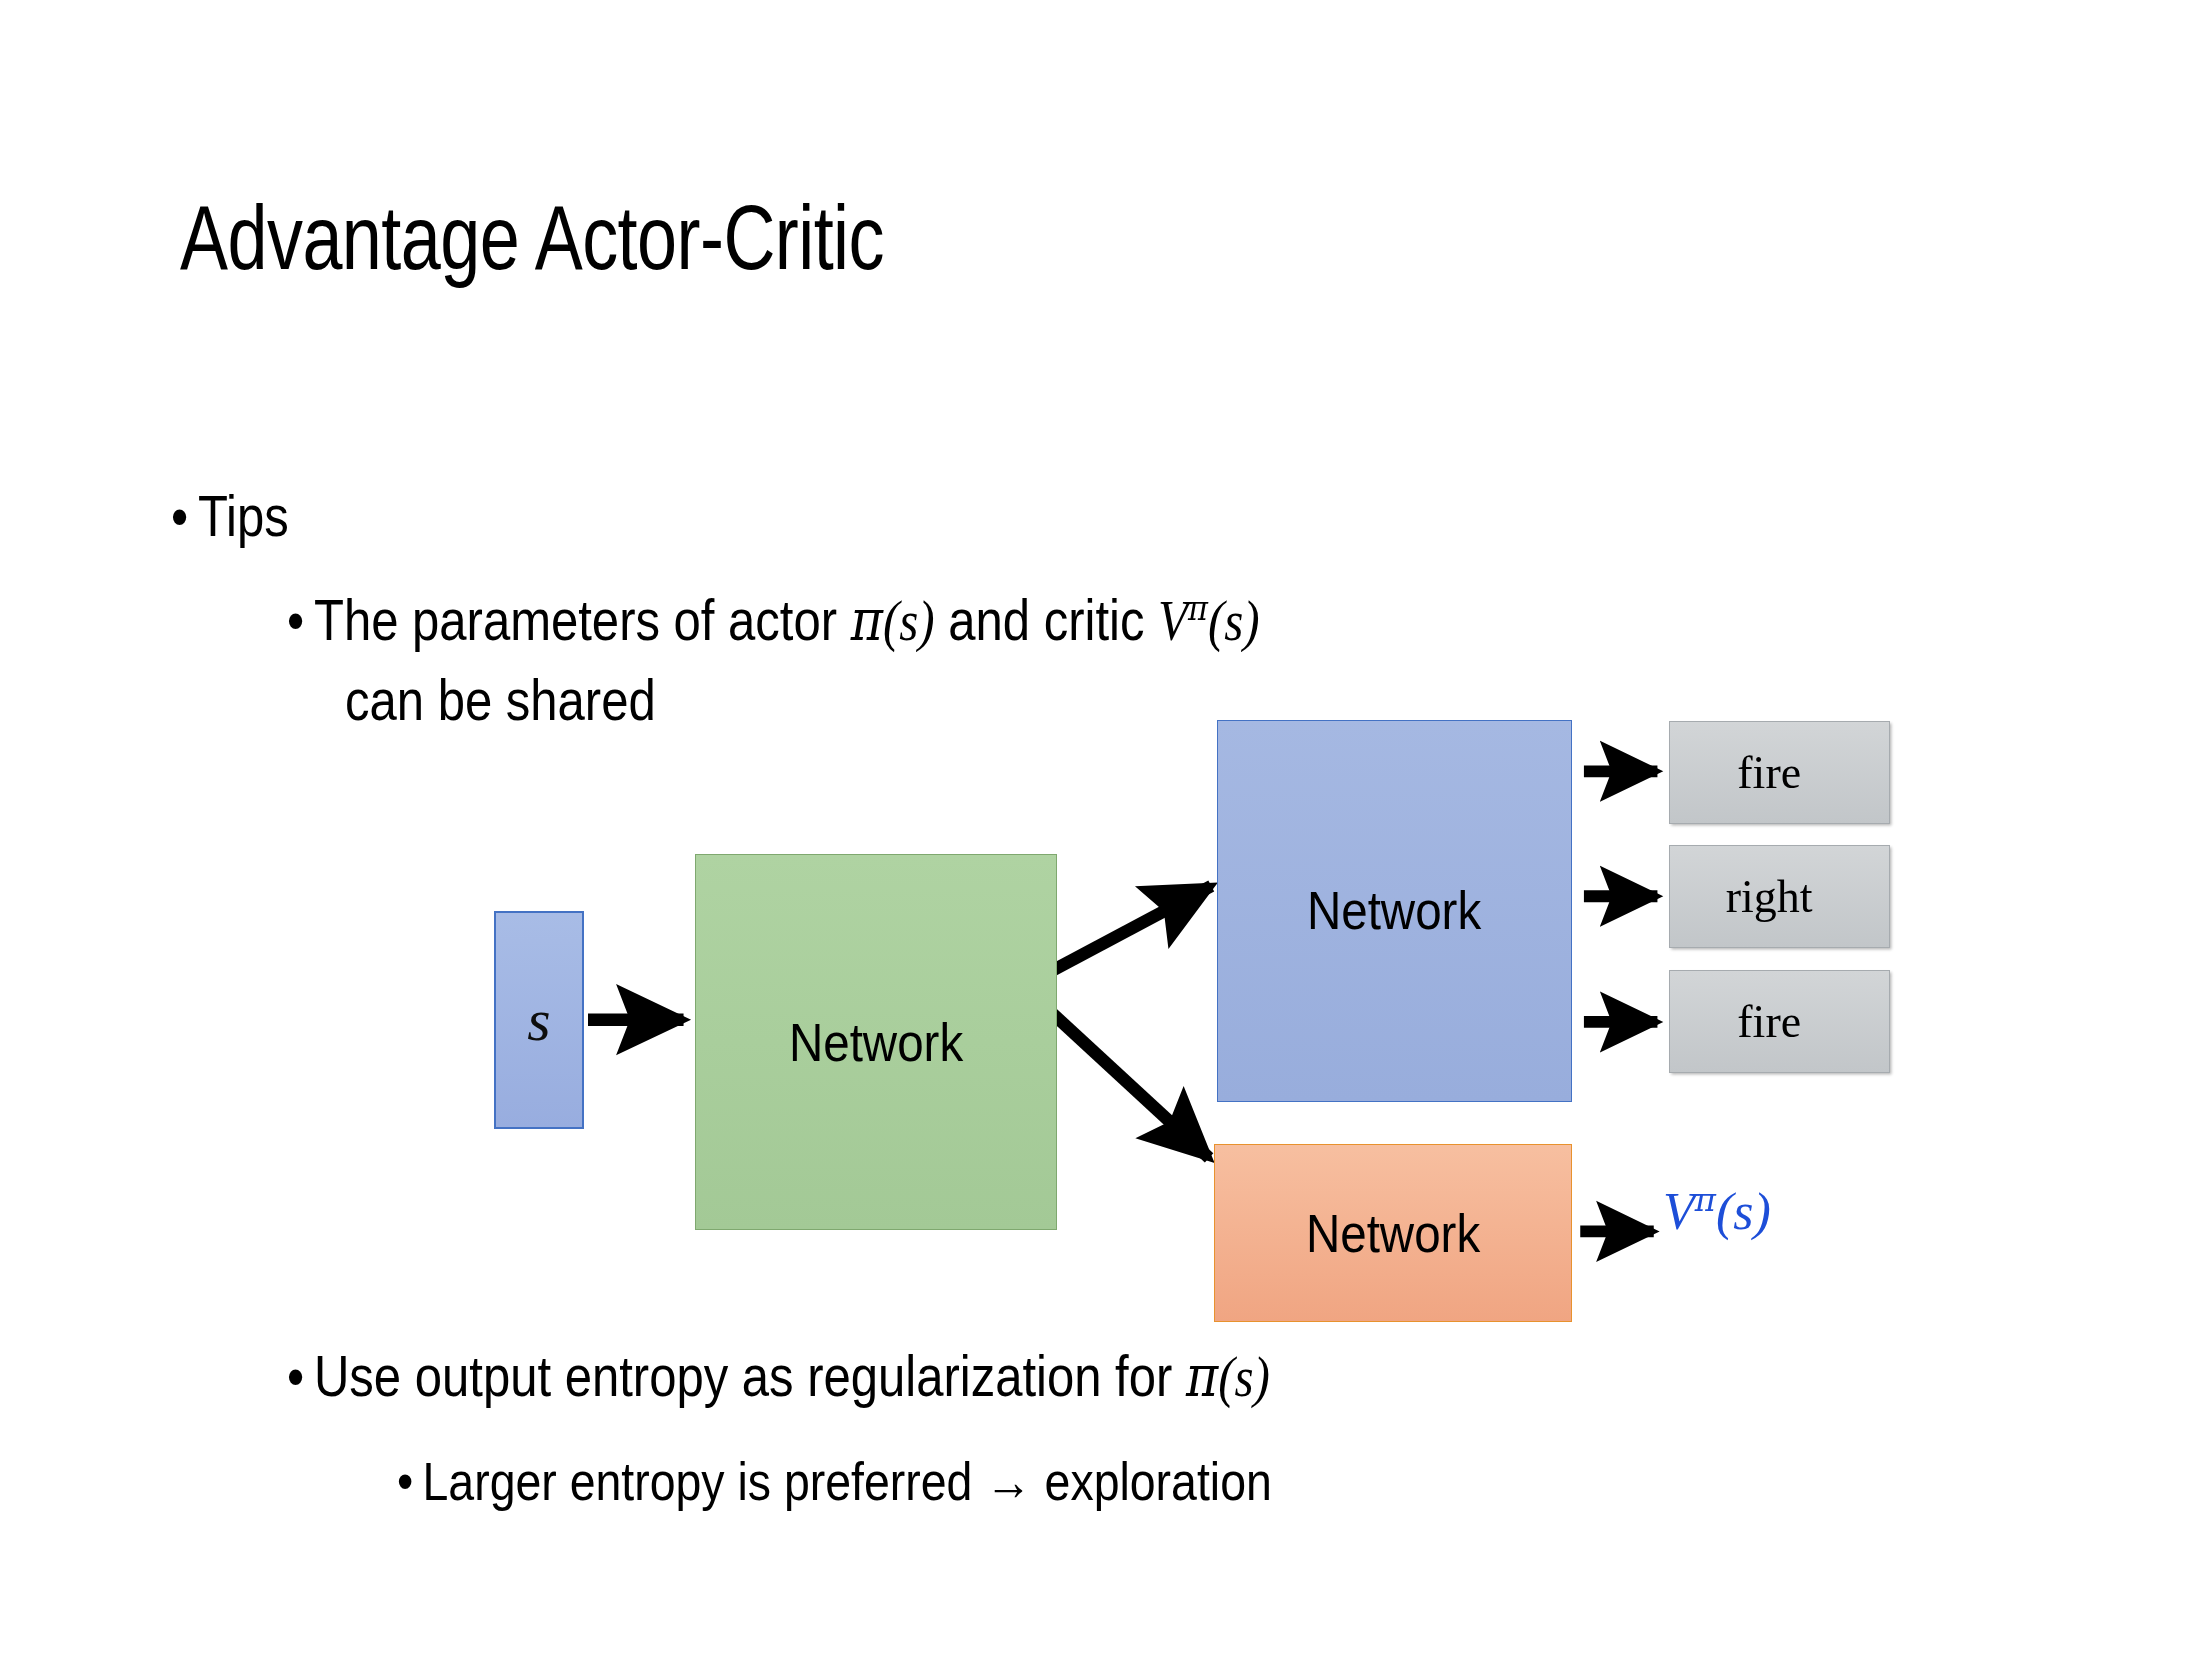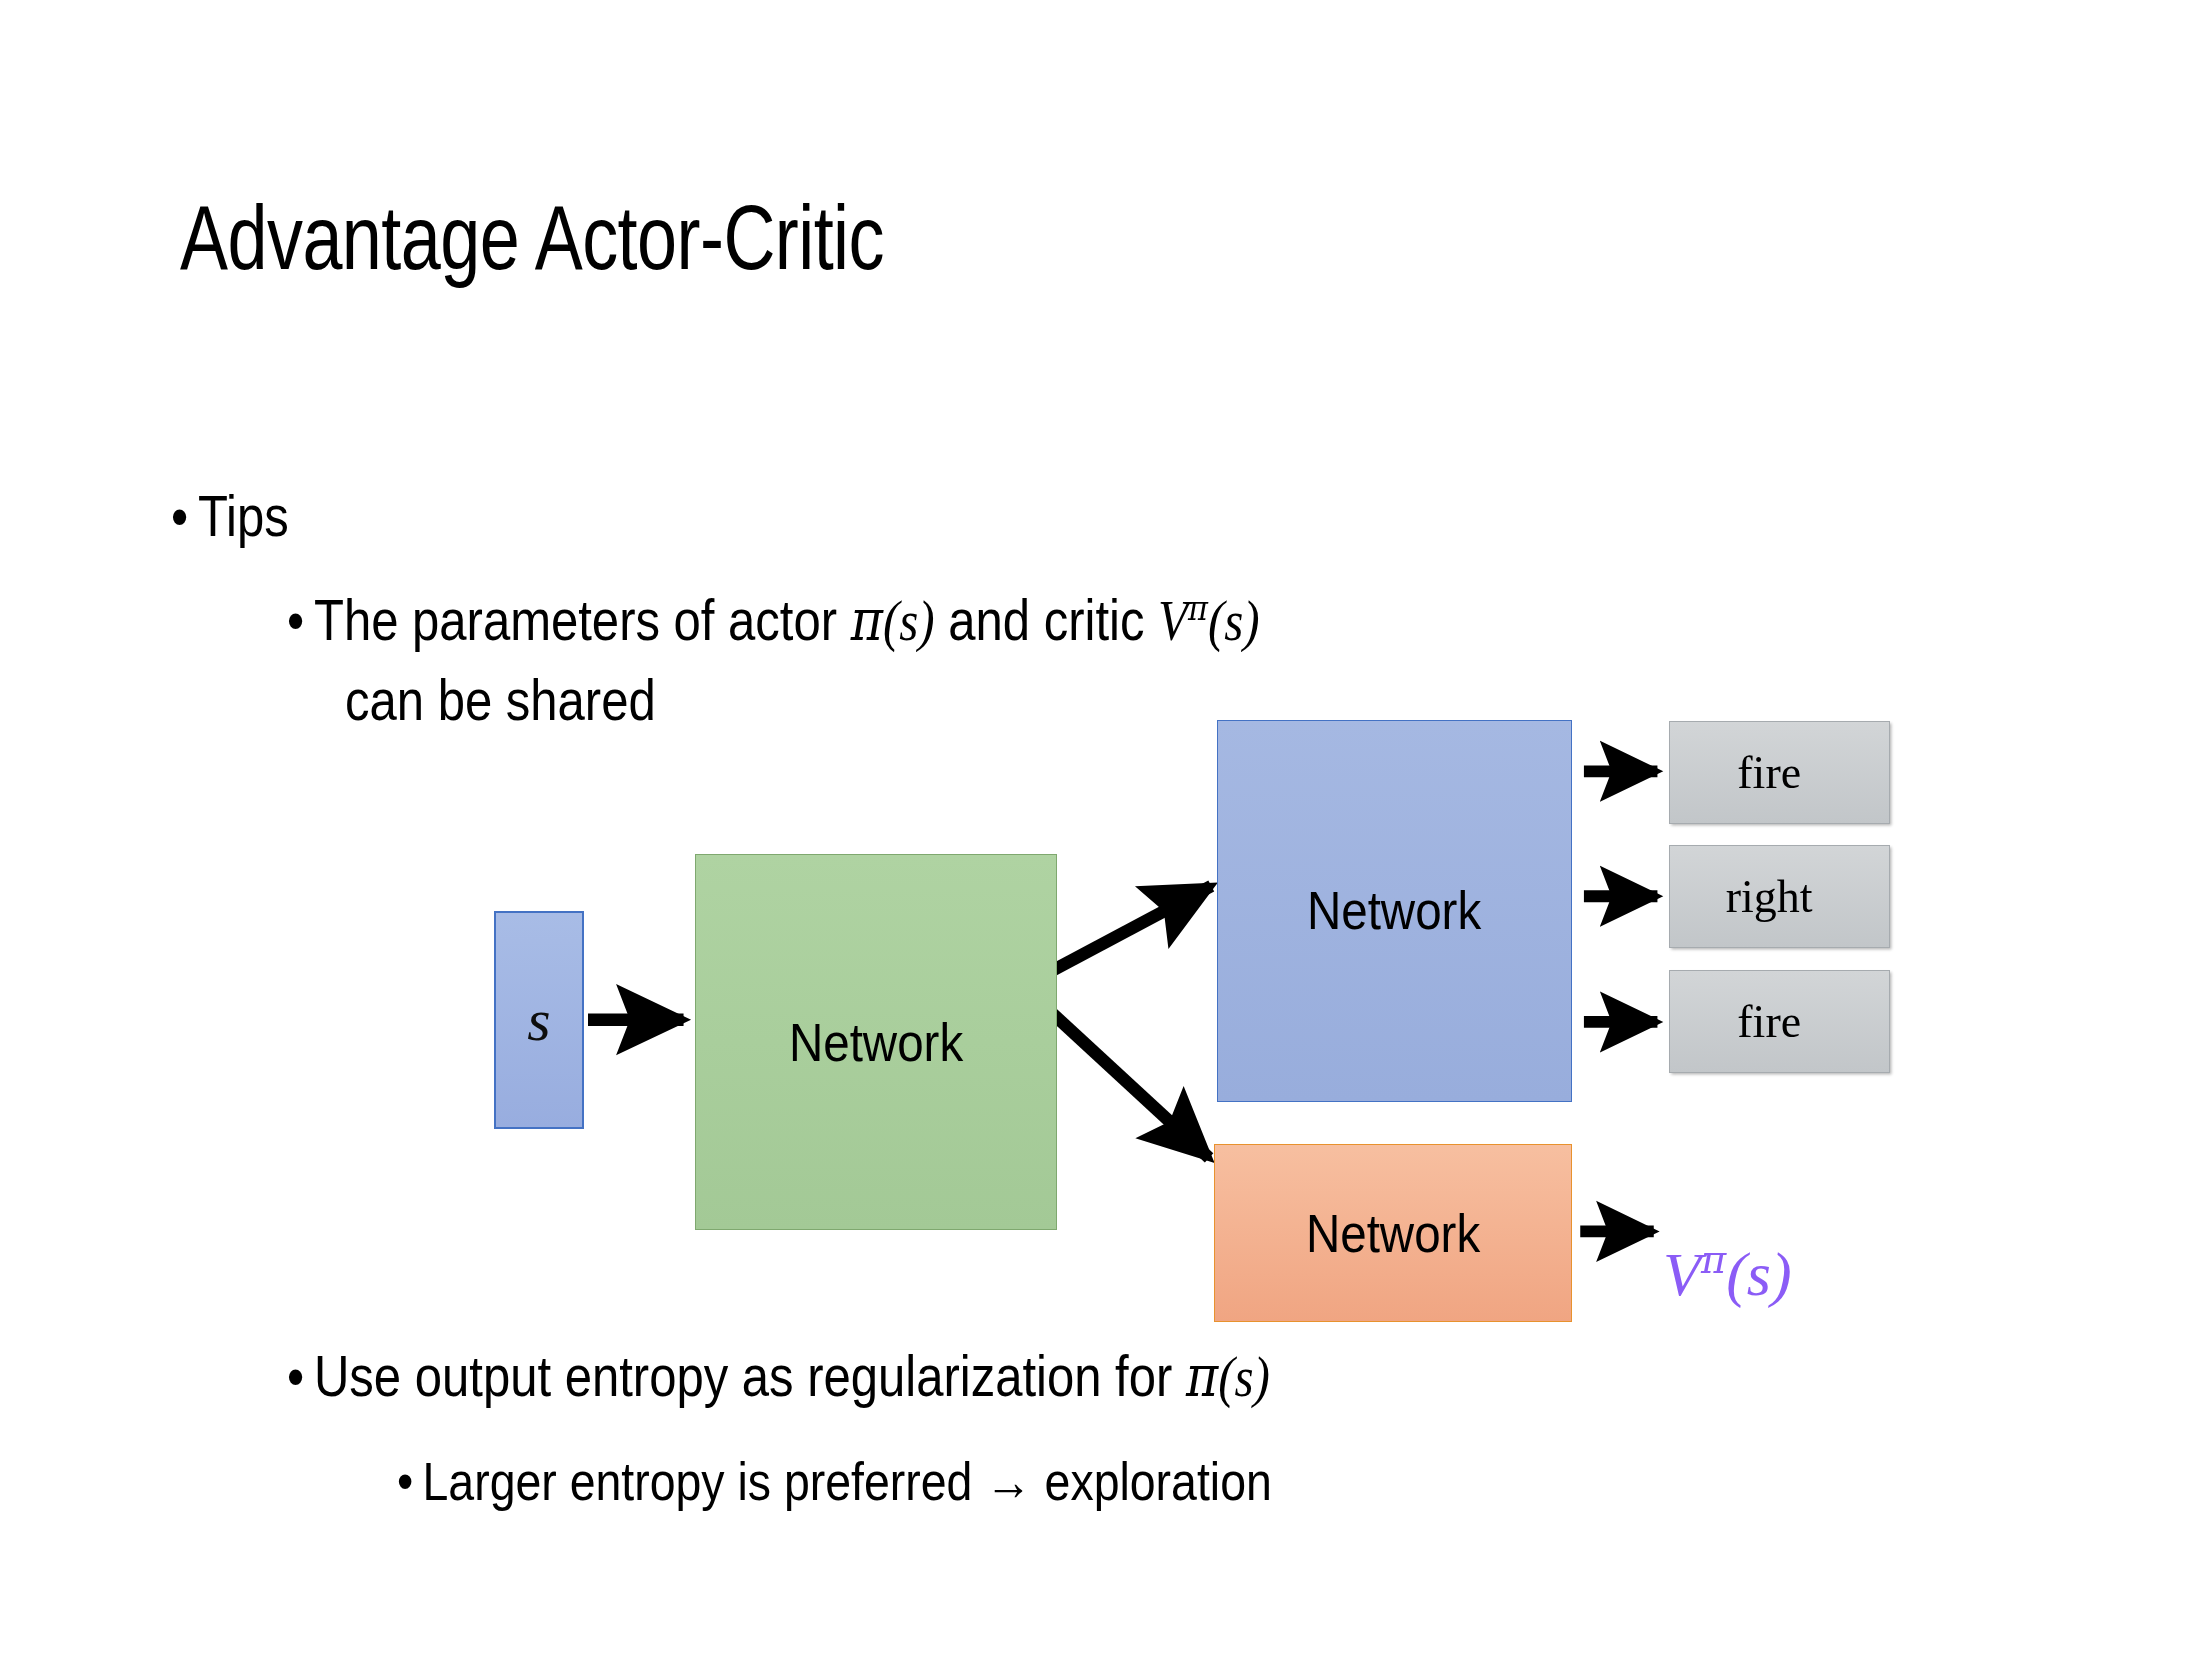--- a/index.html
+++ b/index.html
@@ -150,23 +150,23 @@
     font-size:46px;
     color:#000;
     transform:translateX(-10.3px);
   }
   #out-left{ left:1669px; top:701px; }
   #out-right{ left:1669px; top:825px; }
   #out-fire{ left:1669px; top:950px; }
 
   .vpi-out{
     position:absolute;
-    left:1663px; top:1217px;
-    font-size:62px;
-    color:#8b5cf6;
+    left:1663px; top:1161px;
+    font-size:52px;
+    color:#1d4ed8;
     white-space:nowrap;
   }
 </style>
 </head>
 <body>
 
 <div class="slide">
 
   <div class="title">Advantage Actor-Critic</div>
 

